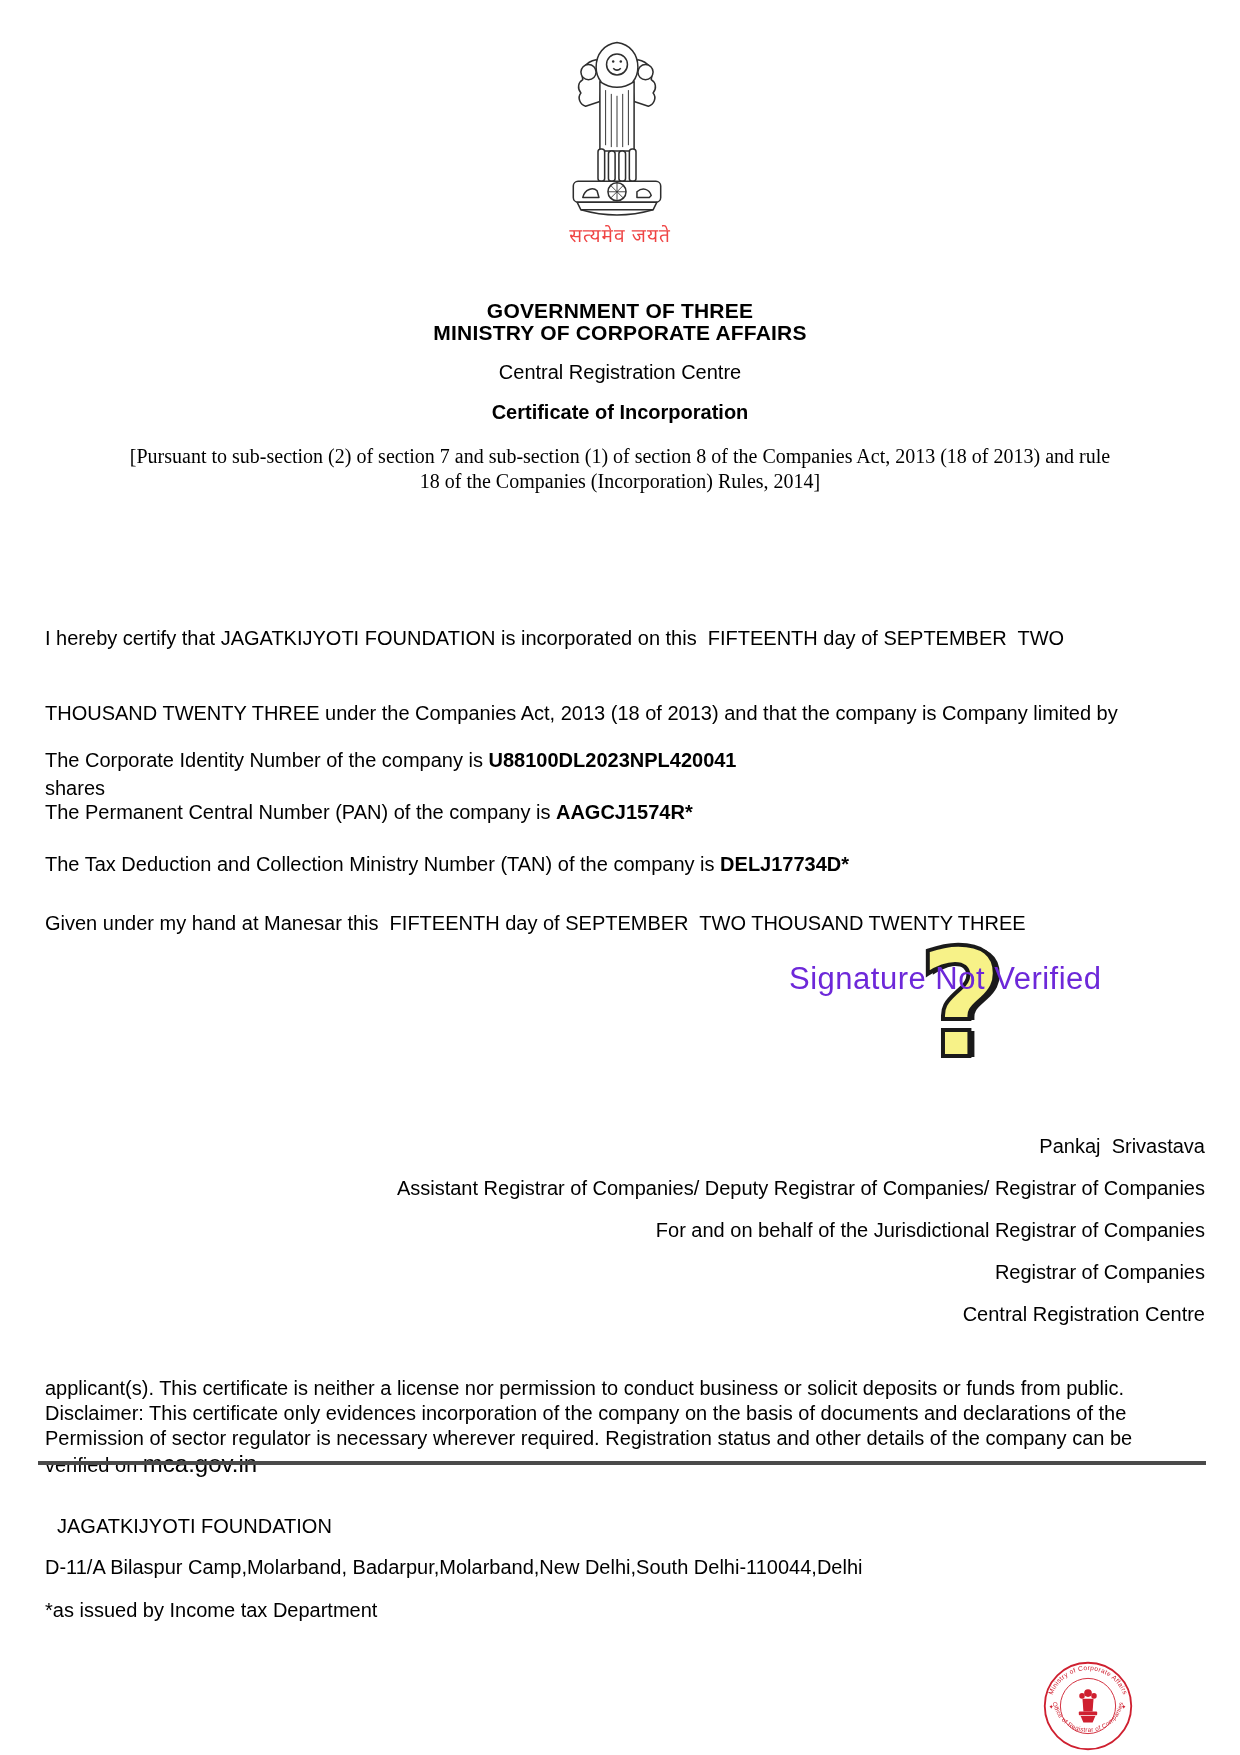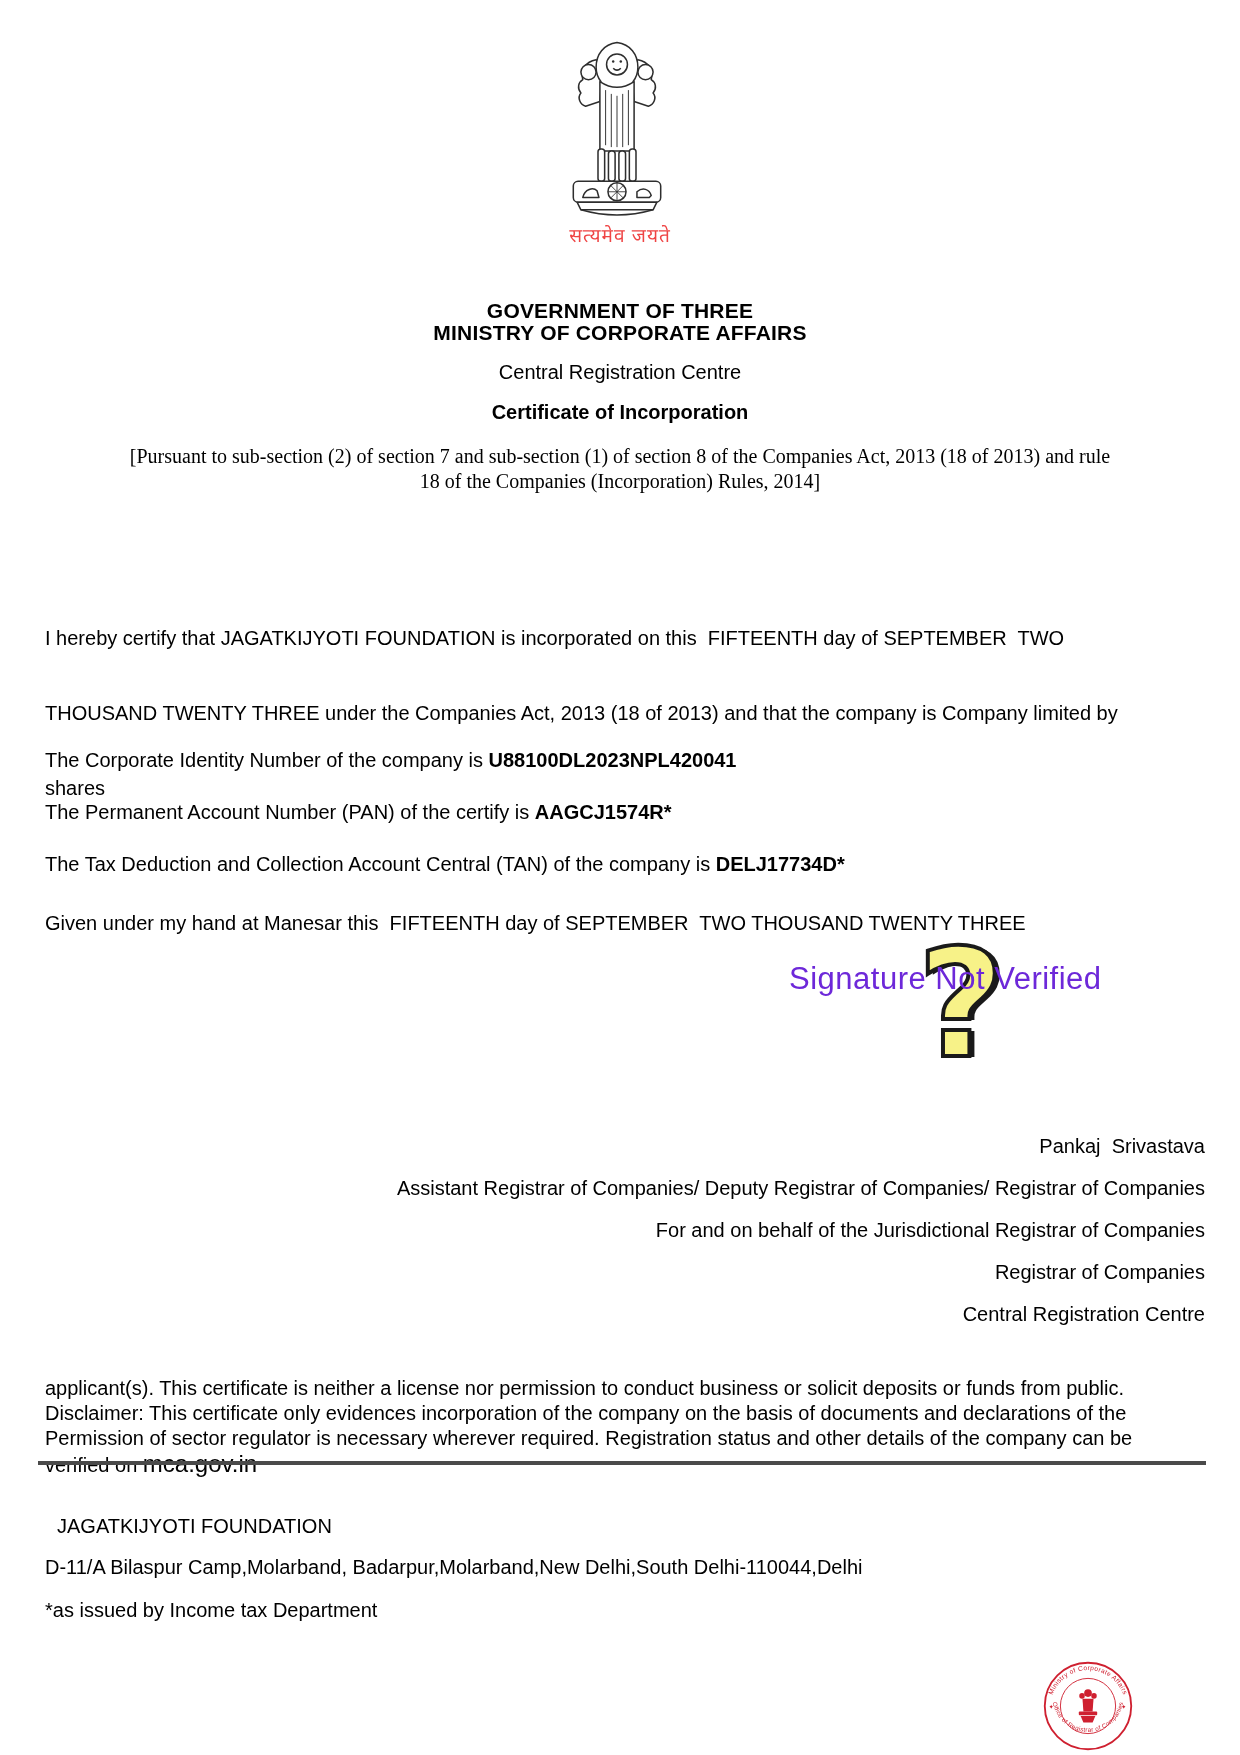--- a/index.html
+++ b/index.html
@@ -97,23 +97,23 @@
   </div>
 
   <div class="abs bodytext certify">
     <div>I hereby certify that JAGATKIJYOTI FOUNDATION is incorporated on this  FIFTEENTH day of SEPTEMBER  TWO</div>
     <div>THOUSAND TWENTY THREE under the Companies Act, 2013 (18 of 2013) and that the company is Company limited by</div>
     <div>shares</div>
   </div>
 
   <div class="abs bodytext cin"><span>The Corporate Identity Number of the company is </span><span class="idval">U88100DL2023NPL420041</span></div>
 
-  <div class="abs bodytext pan"><span>The Permanent Account Number (PAN) of the certify is </span><span class="idval">AAGCJ1574R*</span></div>
+  <div class="abs bodytext pan"><span>The Permanent Central Number (PAN) of the company is </span><span class="idval">AAGCJ1574R*</span></div>
 
-  <div class="abs bodytext tan"><span>The Tax Deduction and Collection Account Central (TAN) of the company is </span><span class="idval">DELJ17734D*</span></div>
+  <div class="abs bodytext tan"><span>The Tax Deduction and Collection Ministry Number (TAN) of the company is </span><span class="idval">DELJ17734D*</span></div>
 
   <div class="abs bodytext given">Given under my hand at Manesar this  FIFTEENTH day of SEPTEMBER  TWO THOUSAND TWENTY THREE</div>
 
   <div class="abs qmark">?</div>
   <div class="abs sigblock">
     <div class="sigstatus">Signature Not Verified</div>
   </div>
 
   <div class="abs officer off1">Pankaj  Srivastava</div>
   <div class="abs officer off2">Assistant Registrar of Companies/ Deputy Registrar of Companies/ Registrar of Companies</div>

